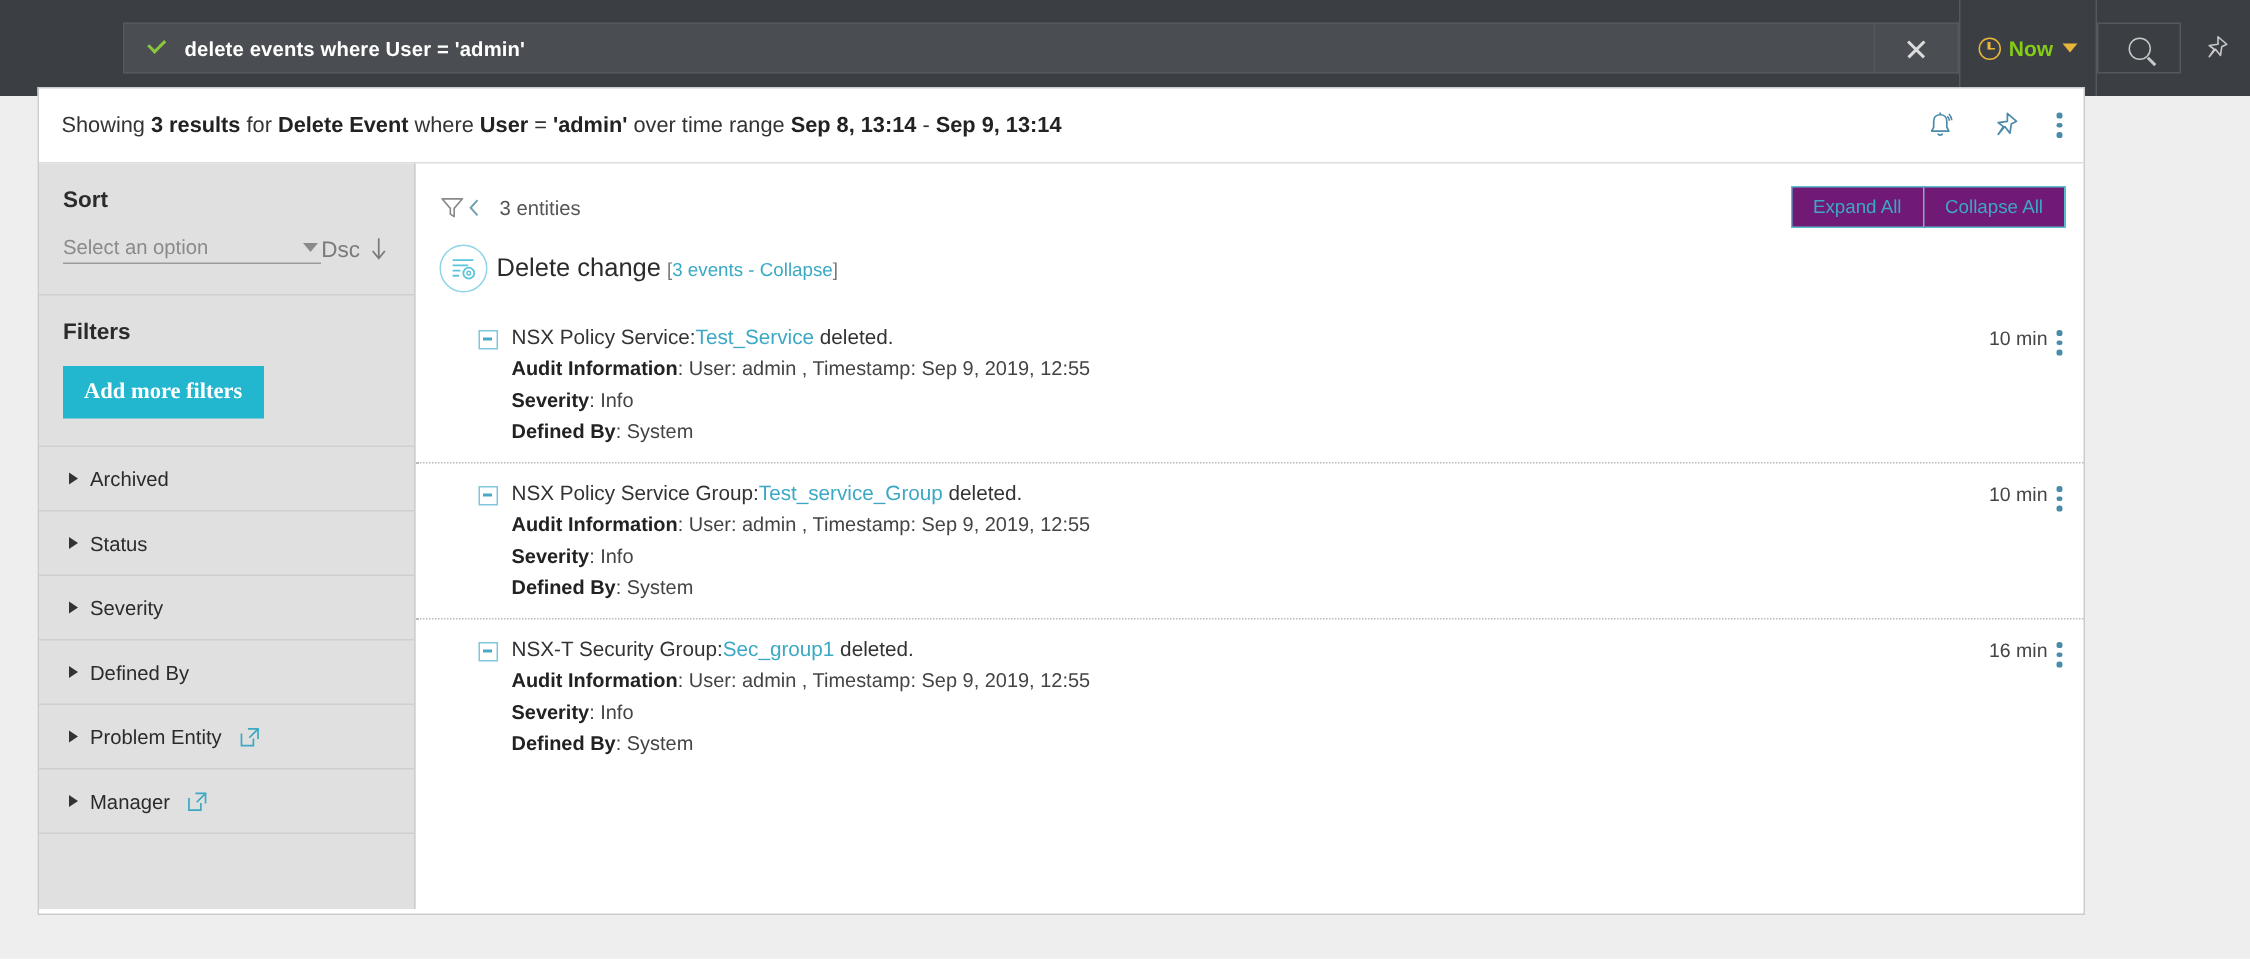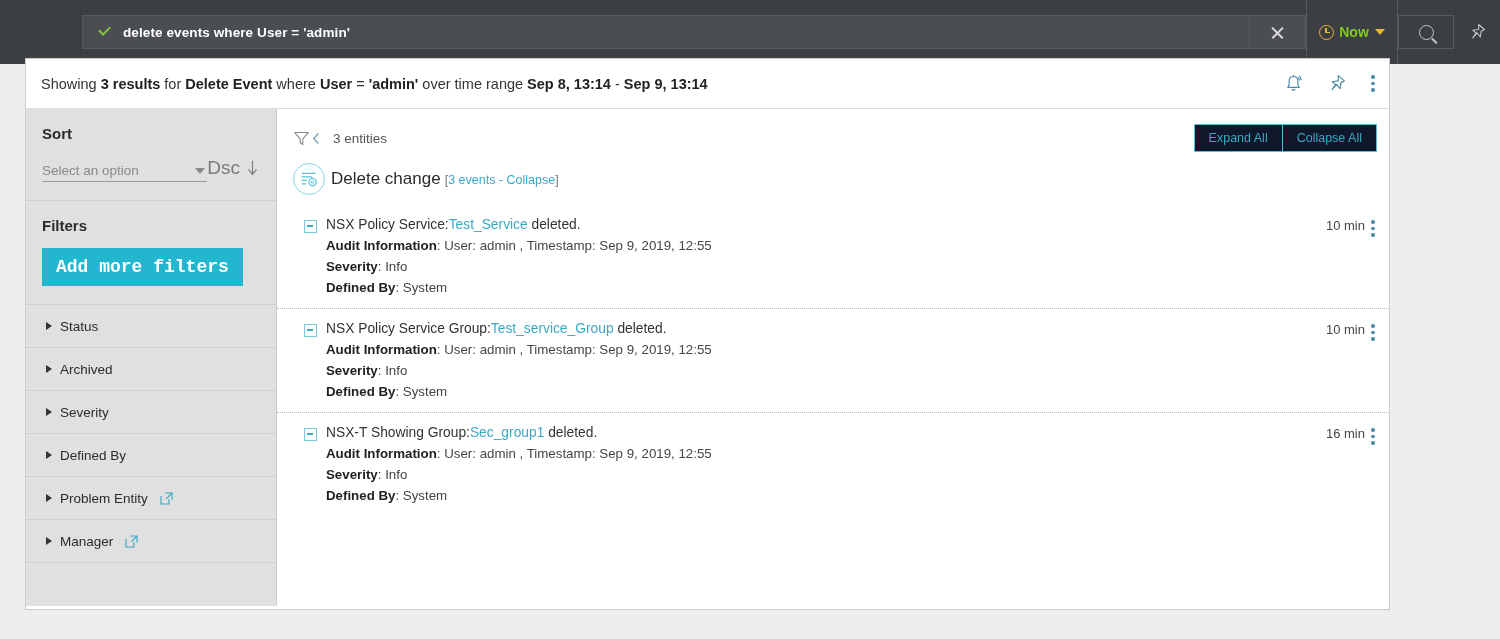--- a/index.html
+++ b/index.html
@@ -145,46 +145,46 @@
   .card-body { display: flex; height: 497px; }
 
   
   .sidebar {
     width: 251px; flex: none;
     background: #e0e0e0;
     border-right: 1px solid #cccccc;
   }
   .sb-sort { padding: 16px 16px 18px 16px; border-bottom: 1px solid #cfcfcf; }
   .sb-title { font-size: 15px; font-weight: bold; color: #2b2b2b; }
-  .sort-row { display: flex; align-items: flex-end; margin-top: 15px; }
+  .sort-row { display: flex; align-items: flex-start; margin-top: 15px; }
   .sel-wrap {
     flex: 1 1 auto; position: relative;
     border-bottom: 1px solid #9b9b9b;
     padding-bottom: 3px;
     display: flex; align-items: center;
     cursor: pointer;
   }
   .sel-placeholder { font-size: 13.5px; color: #8a8a8a; flex: 1 1 auto; }
   .sel-chev {
     width: 0; height: 0;
     border-left: 5px solid transparent;
     border-right: 5px solid transparent;
     border-top: 6px solid #8a8a8a;
     margin-right: 2px;
   }
   .dsc-wrap { display: flex; align-items: center; gap: 5px; padding-bottom: 3px; cursor: pointer; }
-  .dsc-label { font-size: 19px; color: #7a7a7a; }
+  .dsc-label { font-size: 15px; color: #7a7a7a; }
 
   .sb-filters { padding: 16px 16px 18px 16px; border-bottom: 1px solid #cfcfcf; }
   .add-filters-btn {
     display: inline-block; margin-top: 14px;
     background: #23b6cf; color: #ffffff;
-    font-size: 18px; font-weight: bold;
+    font-size: 15px; font-weight: bold;
     padding: 9px 14px; border: none; cursor: pointer;
-    font-family: Liberation Mono, monospace;
+    font-family: Liberation Serif, serif;
   }
   .filt-item {
     height: 43px; display: flex; align-items: center;
     padding-left: 20px; gap: 8px;
     border-bottom: 1px solid #cfcfcf;
     cursor: pointer;
   }
   .tri-right {
     width: 0; height: 0; flex: none;
     border-top: 4.5px solid transparent;
@@ -199,42 +199,42 @@
   .content-toolbar {
     height: 38px; display: flex; align-items: center;
     padding: 0 12px 0 16px; margin-top: 10px;
   }
   .funnel-wrap { display: flex; align-items: center; gap: 1px; cursor: pointer; }
   .entities-count { font-size: 13.5px; color: #555555; margin-left: 11px; }
   .toolbar-spacer { flex: 1 1 auto; }
   .seg-group { display: flex; }
   .seg-btn {
     border: 1px solid #5bbdd4; color: #3ba8c4;
-    background: #0f172a; font-size: 12.5px;
+    background: #701a75; font-size: 12.5px;
     padding: 6px 14px; cursor: pointer;
     font-family: "Liberation Sans", sans-serif;
   }
   .seg-btn + .seg-btn { border-left: none; }
 
   .group-head {
     display: flex; align-items: center; gap: 6px;
     padding: 6px 0 0 16px;
   }
   .group-circle {
     width: 32px; height: 32px; flex: none;
     border: 1.5px solid #8ed5e6; border-radius: 50%;
     display: flex; align-items: center; justify-content: center;
   }
   .group-title { font-size: 17px; color: #2b2b2b; }
   .group-meta { font-size: 12.5px; color: #777777; margin-left: 4px; }
   .group-meta a { color: #3ba8c4; text-decoration: none; cursor: pointer; }
 
   .events { margin-top: 10px; }
   .event-row {
-    display: flex; padding: 10px 16px 10px 5px;
+    display: flex; padding: 10px 16px 10px 20px;
     position: relative;
   }
   .event-row + .event-row { border-top: 1px dotted #bbbbbb; }
   .evt-toggle {
     width: 13px; height: 13px; flex: none;
     border: 1.5px solid #7fc8dc; margin: 5px 9px 0 22px;
     position: relative; cursor: pointer; background: #fff;
   }
   .evt-toggle::after {
     content: ""; position: absolute; left: 1.5px; top: 4px;
@@ -332,25 +332,25 @@
         </div>
       </div>
 
       <div class="sb-filters">
         <div class="sb-title">Filters</div>
         <button class="add-filters-btn">Add more filters</button>
       </div>
 
       <div class="filt-item">
         <span class="tri-right"></span>
+        <span class="filt-label">Archived</span>
+      </div>
+      <div class="filt-item">
+        <span class="tri-right"></span>
         <span class="filt-label">Status</span>
-      </div>
-      <div class="filt-item">
-        <span class="tri-right"></span>
-        <span class="filt-label">Archived</span>
       </div>
       <div class="filt-item">
         <span class="tri-right"></span>
         <span class="filt-label">Severity</span>
       </div>
       <div class="filt-item">
         <span class="tri-right"></span>
         <span class="filt-label">Defined By</span>
       </div>
       <div class="filt-item">
@@ -439,21 +439,21 @@
               <span></span>
               <span></span>
               <span></span>
             </span>
           </div>
         </div>
 
         <div class="event-row">
           <span class="evt-toggle"></span>
           <div class="evt-main">
-            <div class="evt-line1"><span>NSX-T Showing Group:</span><span class="evt-link">Sec_group1</span><span> deleted.</span></div>
+            <div class="evt-line1"><span>NSX-T Security Group:</span><span class="evt-link">Sec_group1</span><span> deleted.</span></div>
             <div class="evt-detail"><b>Audit Information</b><span>: User: admin , Timestamp: Sep 9, 2019, 12:55</span></div>
             <div class="evt-detail"><b>Severity</b><span>: Info</span></div>
             <div class="evt-detail"><b>Defined By</b><span>: System</span></div>
           </div>
           <div class="evt-right">
             <span class="evt-time">16 min</span>
             <span class="kebab">
               <span></span>
               <span></span>
               <span></span>

